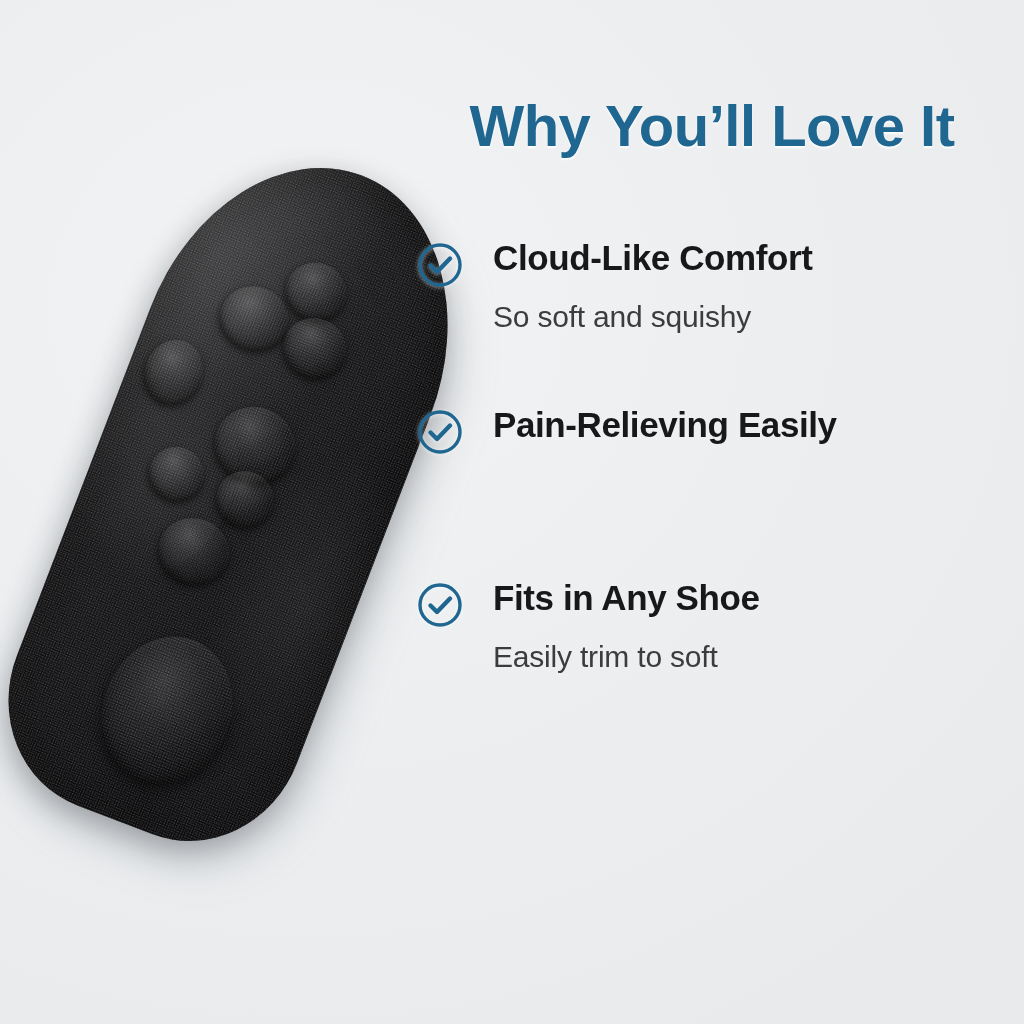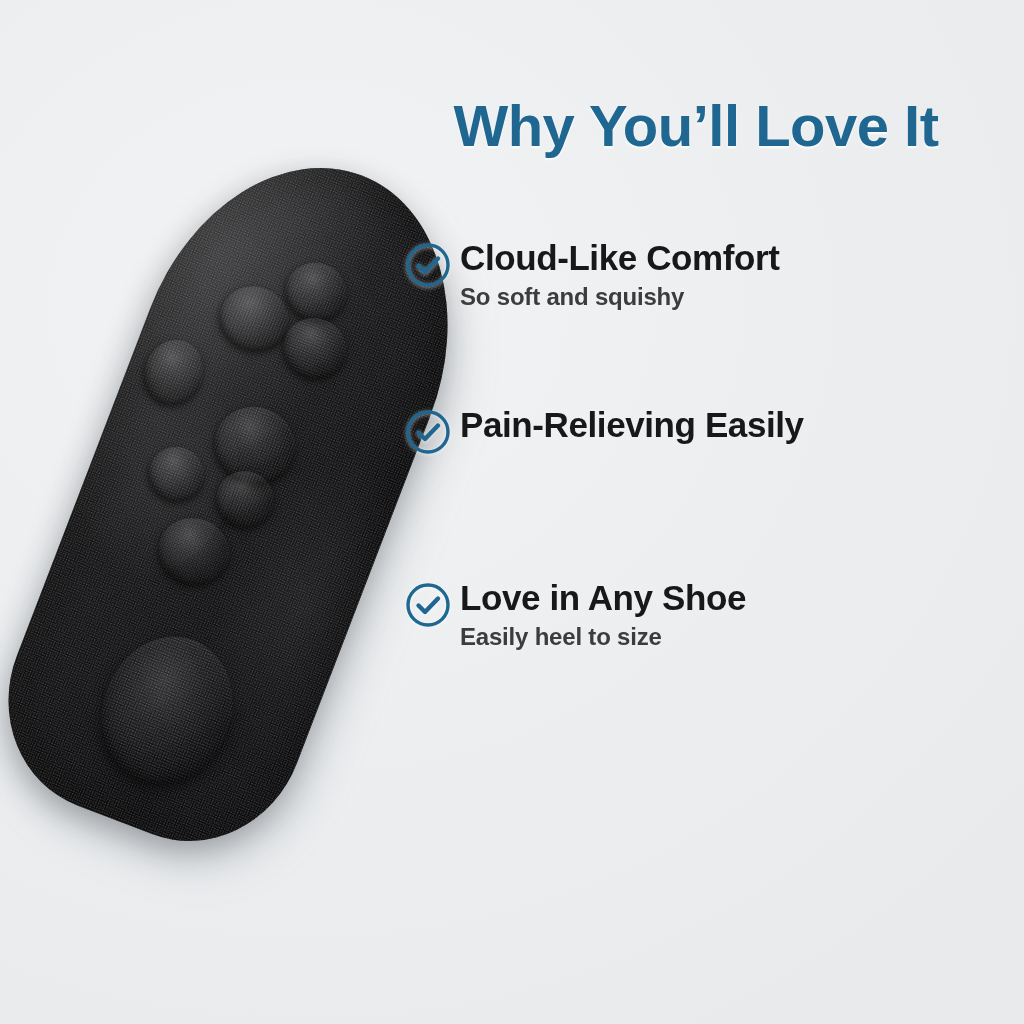--- a/index.html
+++ b/index.html
@@ -170,37 +170,37 @@
 
   
   #content {
     position:absolute;
     left:404px; top:0;
     width:620px; height:1024px;
   }
 
   #page-title {
     position:absolute;
-    left:0; top:96px;
+    left:16px; top:96px;
     width:584px;
     text-align:center;
     font-size:58px;
     font-weight:bold;
     letter-spacing:-0.5px;
     color:#1f6690;
     text-shadow:0 2px 2px rgba(255,255,255,0.85), 0 1px 0 rgba(255,255,255,0.6);
     line-height:1.05;
   }
 
   .feature {
     position:absolute;
     display:flex;
     align-items:flex-start;
-    gap:8px;
-    left:0;
+    gap:29px;
+    left:12px;
     width:600px;
   }
   #feature-0 { top:238px; }
   #feature-1 { top:405px; }
   #feature-2 { top:578px; }
 
   .check-icon {
     flex:0 0 auto;
     width:48px; height:48px;
     margin-top:3px;
@@ -212,23 +212,23 @@
 
   .feature-title {
     font-size:35px;
     font-weight:bold;
     color:#17181a;
     letter-spacing:-0.4px;
     line-height:1.12;
     white-space:nowrap;
   }
   .feature-sub {
-    margin-top:6px;
-    font-size:24px;
-    font-weight:700;
+    margin-top:22px;
+    font-size:30px;
+    font-weight:400;
     color:#3b3c3e;
     letter-spacing:-0.2px;
     line-height:1.2;
     white-space:nowrap;
   }
 </style>
 </head>
 <body>
 
 <div id="stage">
@@ -288,19 +288,19 @@
     </div>
 
     <div class="feature" id="feature-2">
       <span class="check-icon">
         <svg viewBox="0 0 48 48" xmlns="http://www.w3.org/2000/svg">
           <circle cx="24" cy="24" r="20" fill="none" stroke="#1f6690" stroke-width="3.4"></circle>
           <polyline points="14.5,24.5 21,31 34,17.5" fill="none" stroke="#1f6690" stroke-width="4.4" stroke-linecap="round" stroke-linejoin="round"></polyline>
         </svg>
       </span>
       <div class="feature-text">
-        <div class="feature-title">Love in Any Shoe</div>
-        <div class="feature-sub">Easily heel to size</div>
+        <div class="feature-title">Fits in Any Shoe</div>
+        <div class="feature-sub">Easily trim to soft</div>
       </div>
     </div>
 
   </div>
 </div>
 
 </body></html>

